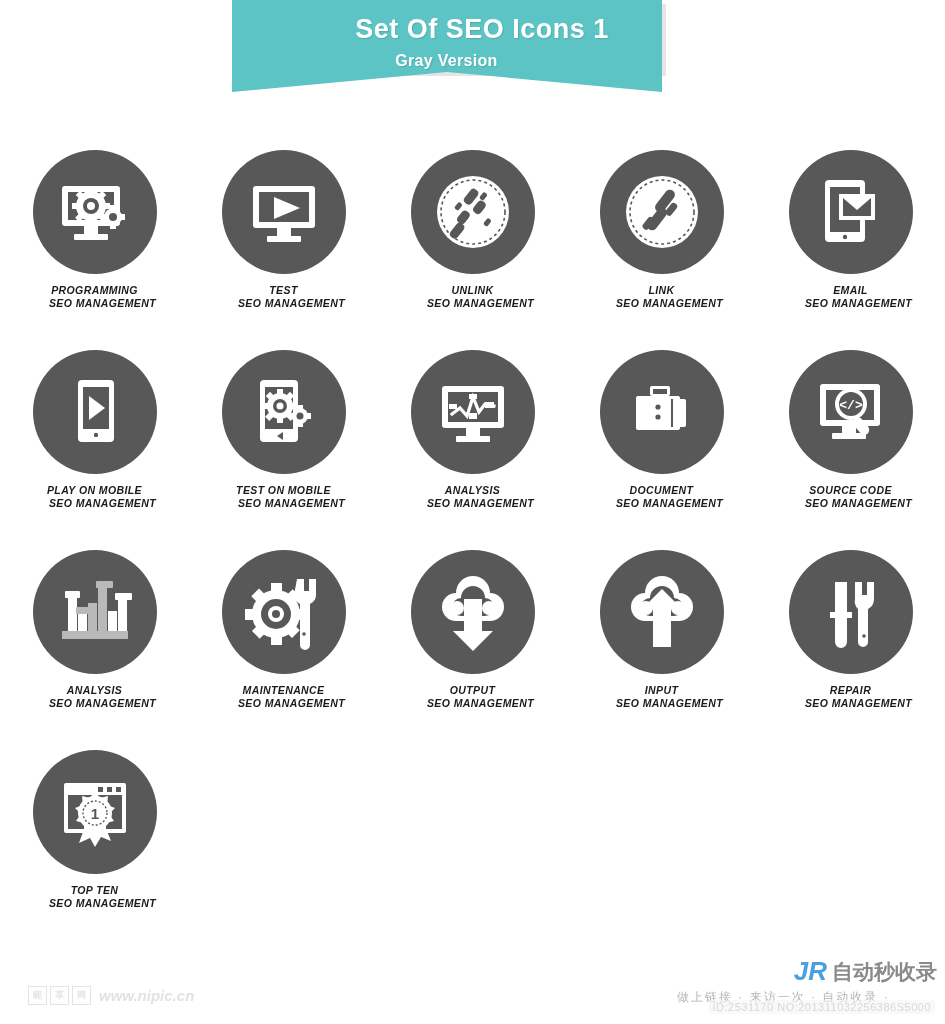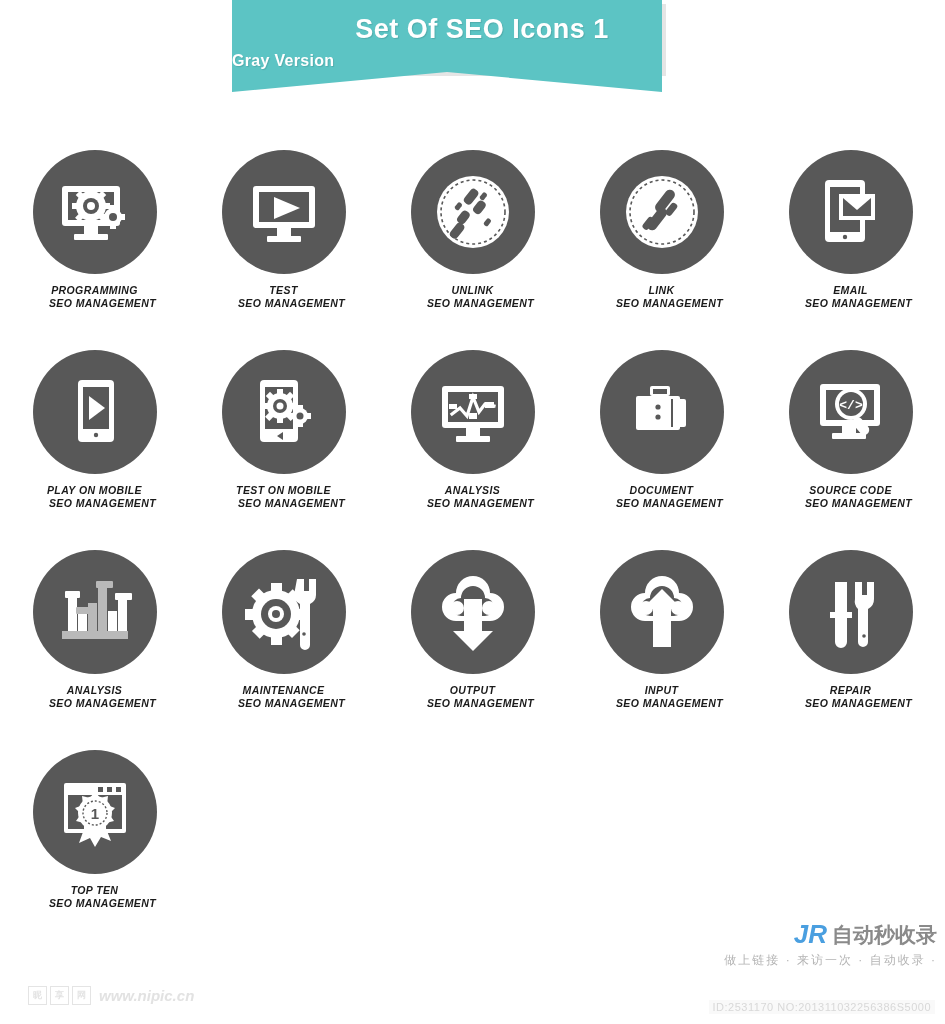--- a/index.html
+++ b/index.html
@@ -27,21 +27,21 @@
     background:rgba(0,0,0,0.10);z-index:-1;
   }
   .banner-title{
     position:absolute;left:232px;top:14px;width:500px;
     text-align:center;color:#ffffff;
     font-size:27px;font-weight:bold;letter-spacing:0.5px;
     text-shadow:1px 1px 1px rgba(0,0,0,.12);
   }
   .banner-sub{
     position:absolute;left:232px;top:52px;width:429px;
-    color:#ffffff;
+    text-align:center;color:#ffffff;
     font-size:16px;font-weight:bold;letter-spacing:.3px;
     text-shadow:1px 1px 1px rgba(0,0,0,.12);
   }
   
   #grid{
     position:absolute;left:0;top:150px;width:945px;
     display:grid;
     grid-template-columns:repeat(5,1fr);
     grid-template-rows:repeat(4,200px);
   }
@@ -70,21 +70,21 @@
     display:flex;align-items:center;gap:8px;
     color:#e2e2e2;font-size:15px;font-style:italic;font-weight:bold;
   }
   #wm-left .boxes{display:flex;gap:3px;}
   #wm-left .bx{
     width:17px;height:17px;border:1.5px solid #e4e4e4;
     font-size:9px;color:#e4e4e4;display:flex;
     align-items:center;justify-content:center;font-style:normal;
   }
   #wm-right{
-    position:absolute;right:8px;top:919px;width:260px;text-align:right;
+    position:absolute;right:8px;top:956px;width:260px;
   }
   #wm-right .logo-row{
     display:flex;align-items:center;justify-content:flex-end;gap:5px;
   }
   #wm-right .jr{color:#4a9fe0;font-size:26px;font-weight:bold;font-style:italic;}
   #wm-right .cn-title{color:#8a8a8a;font-size:21px;font-weight:bold;}
   #wm-right .tag{color:#b4b4b4;font-size:12px;margin-top:2px;letter-spacing:2px;}
   #wm-id{
     position:absolute;right:10px;top:1000px;
     color:#d8d8d8;font-size:11px;letter-spacing:.5px;

